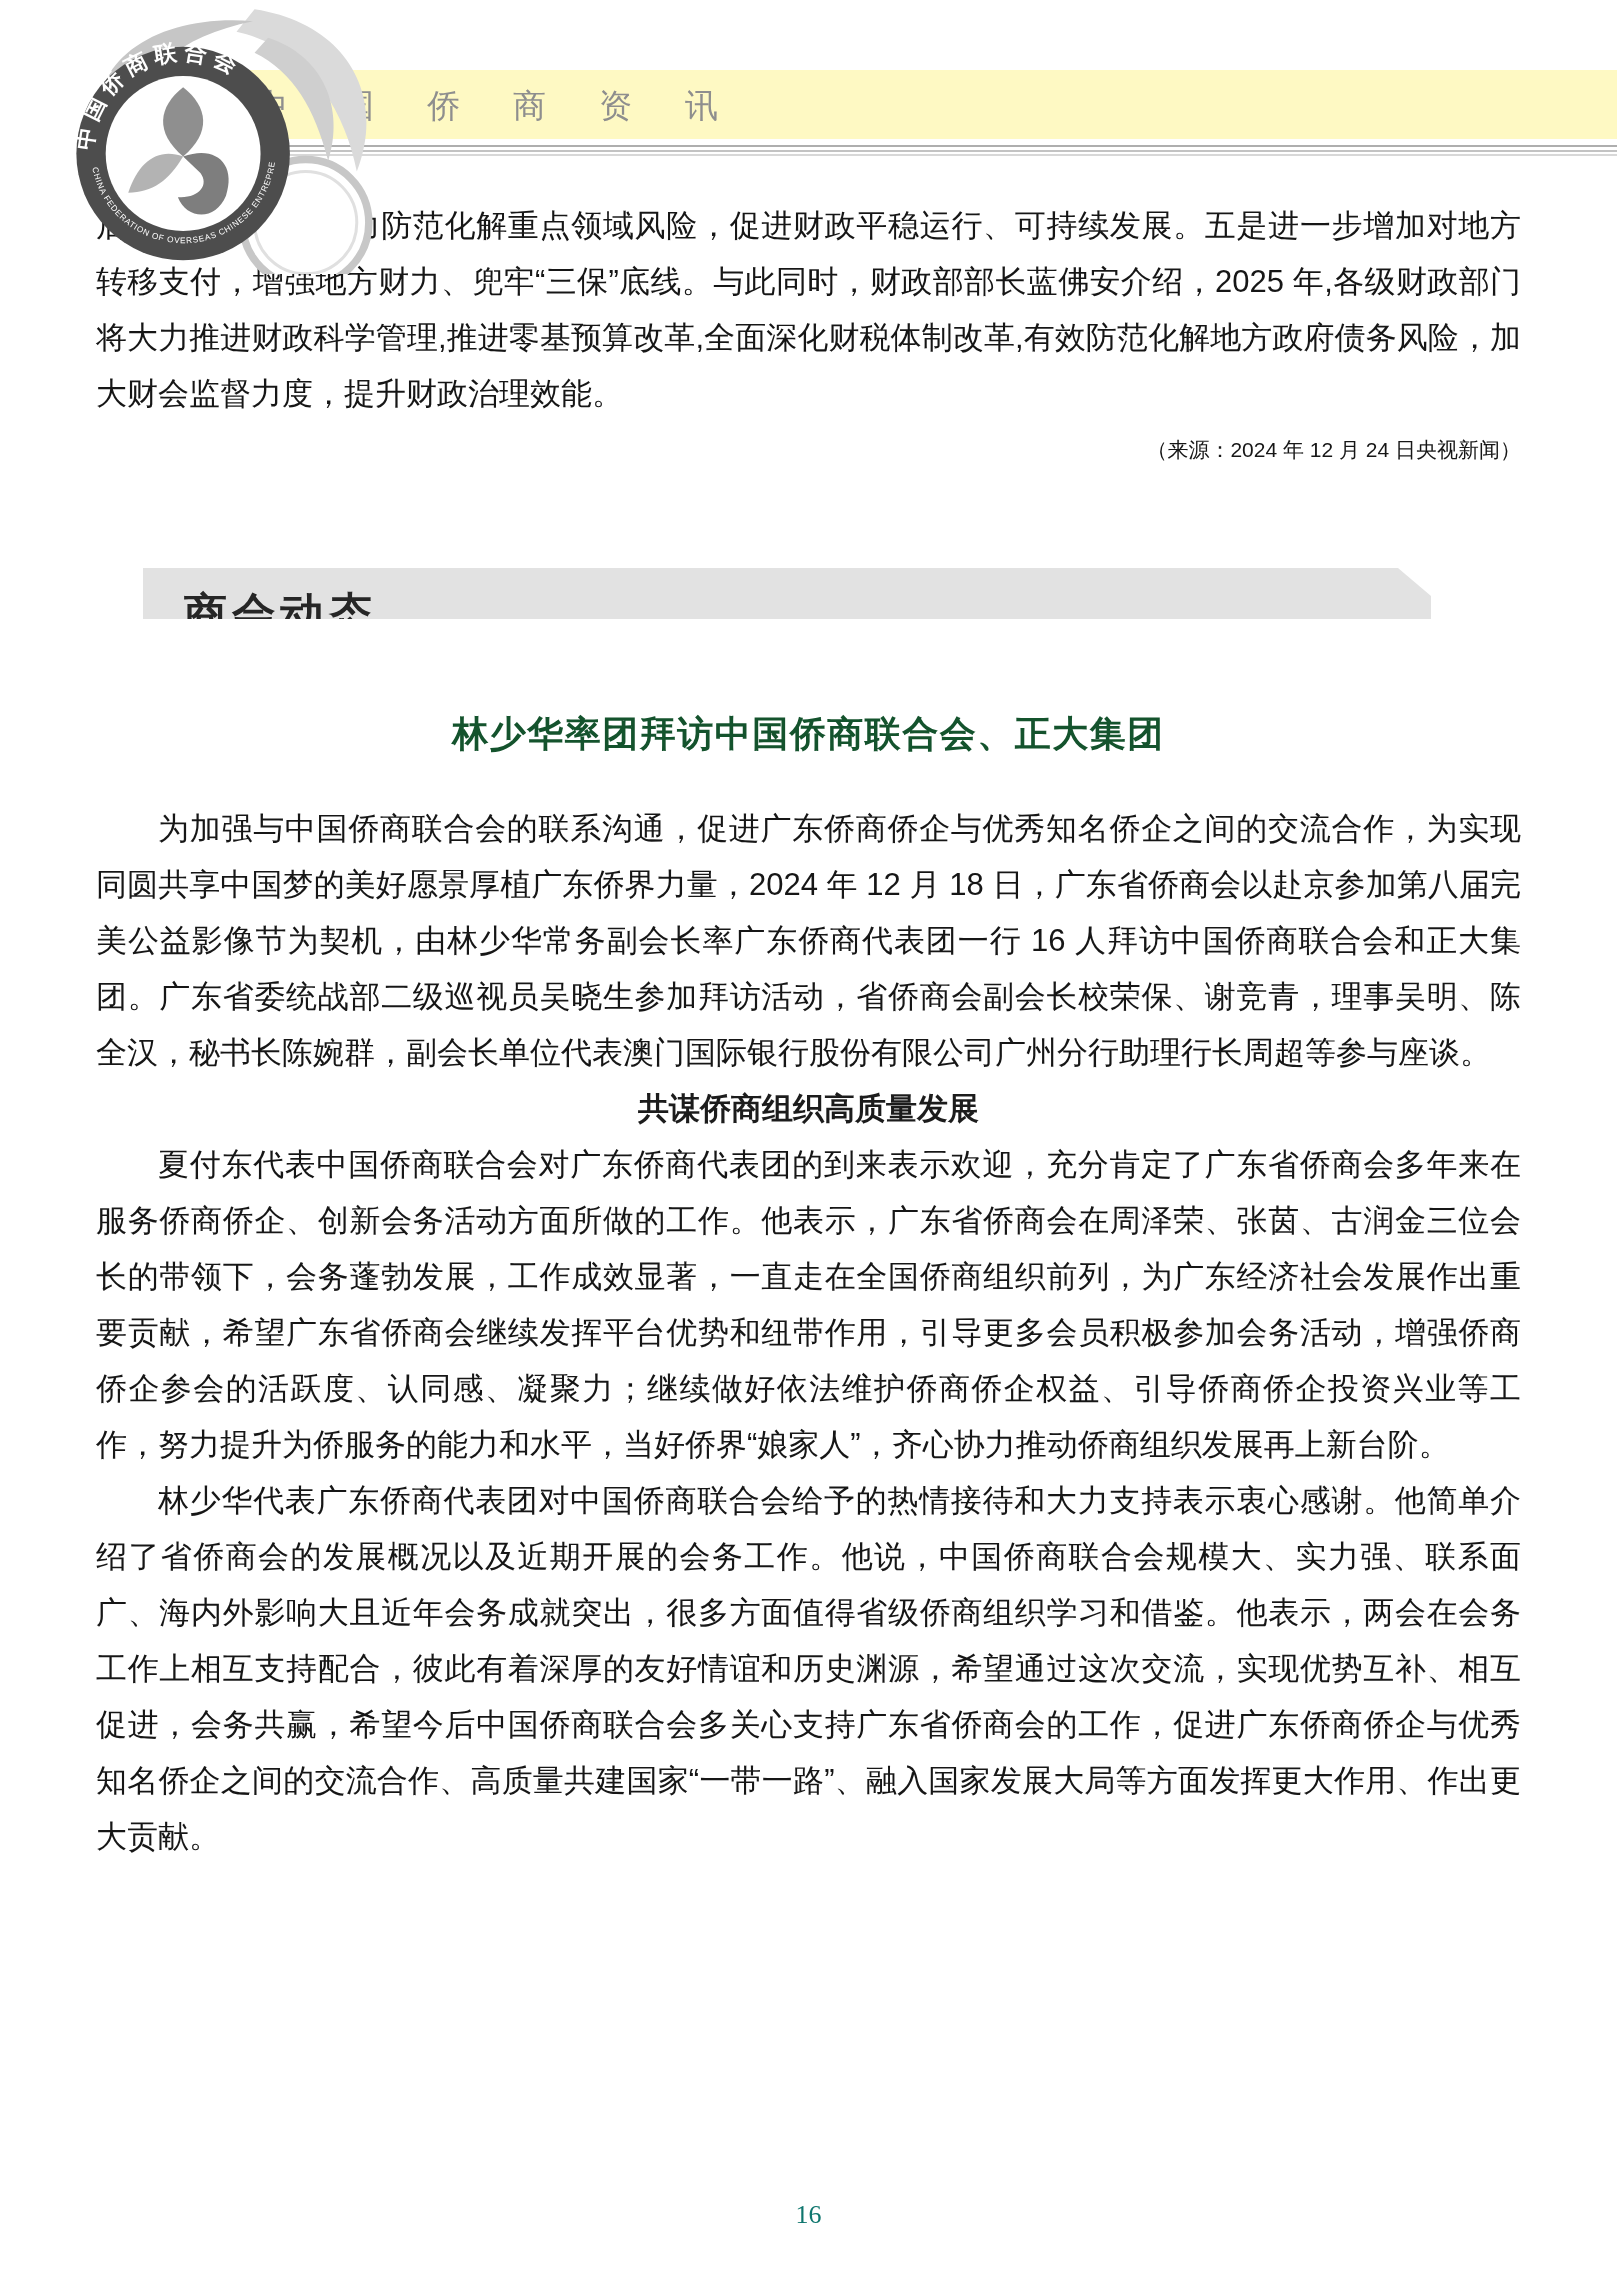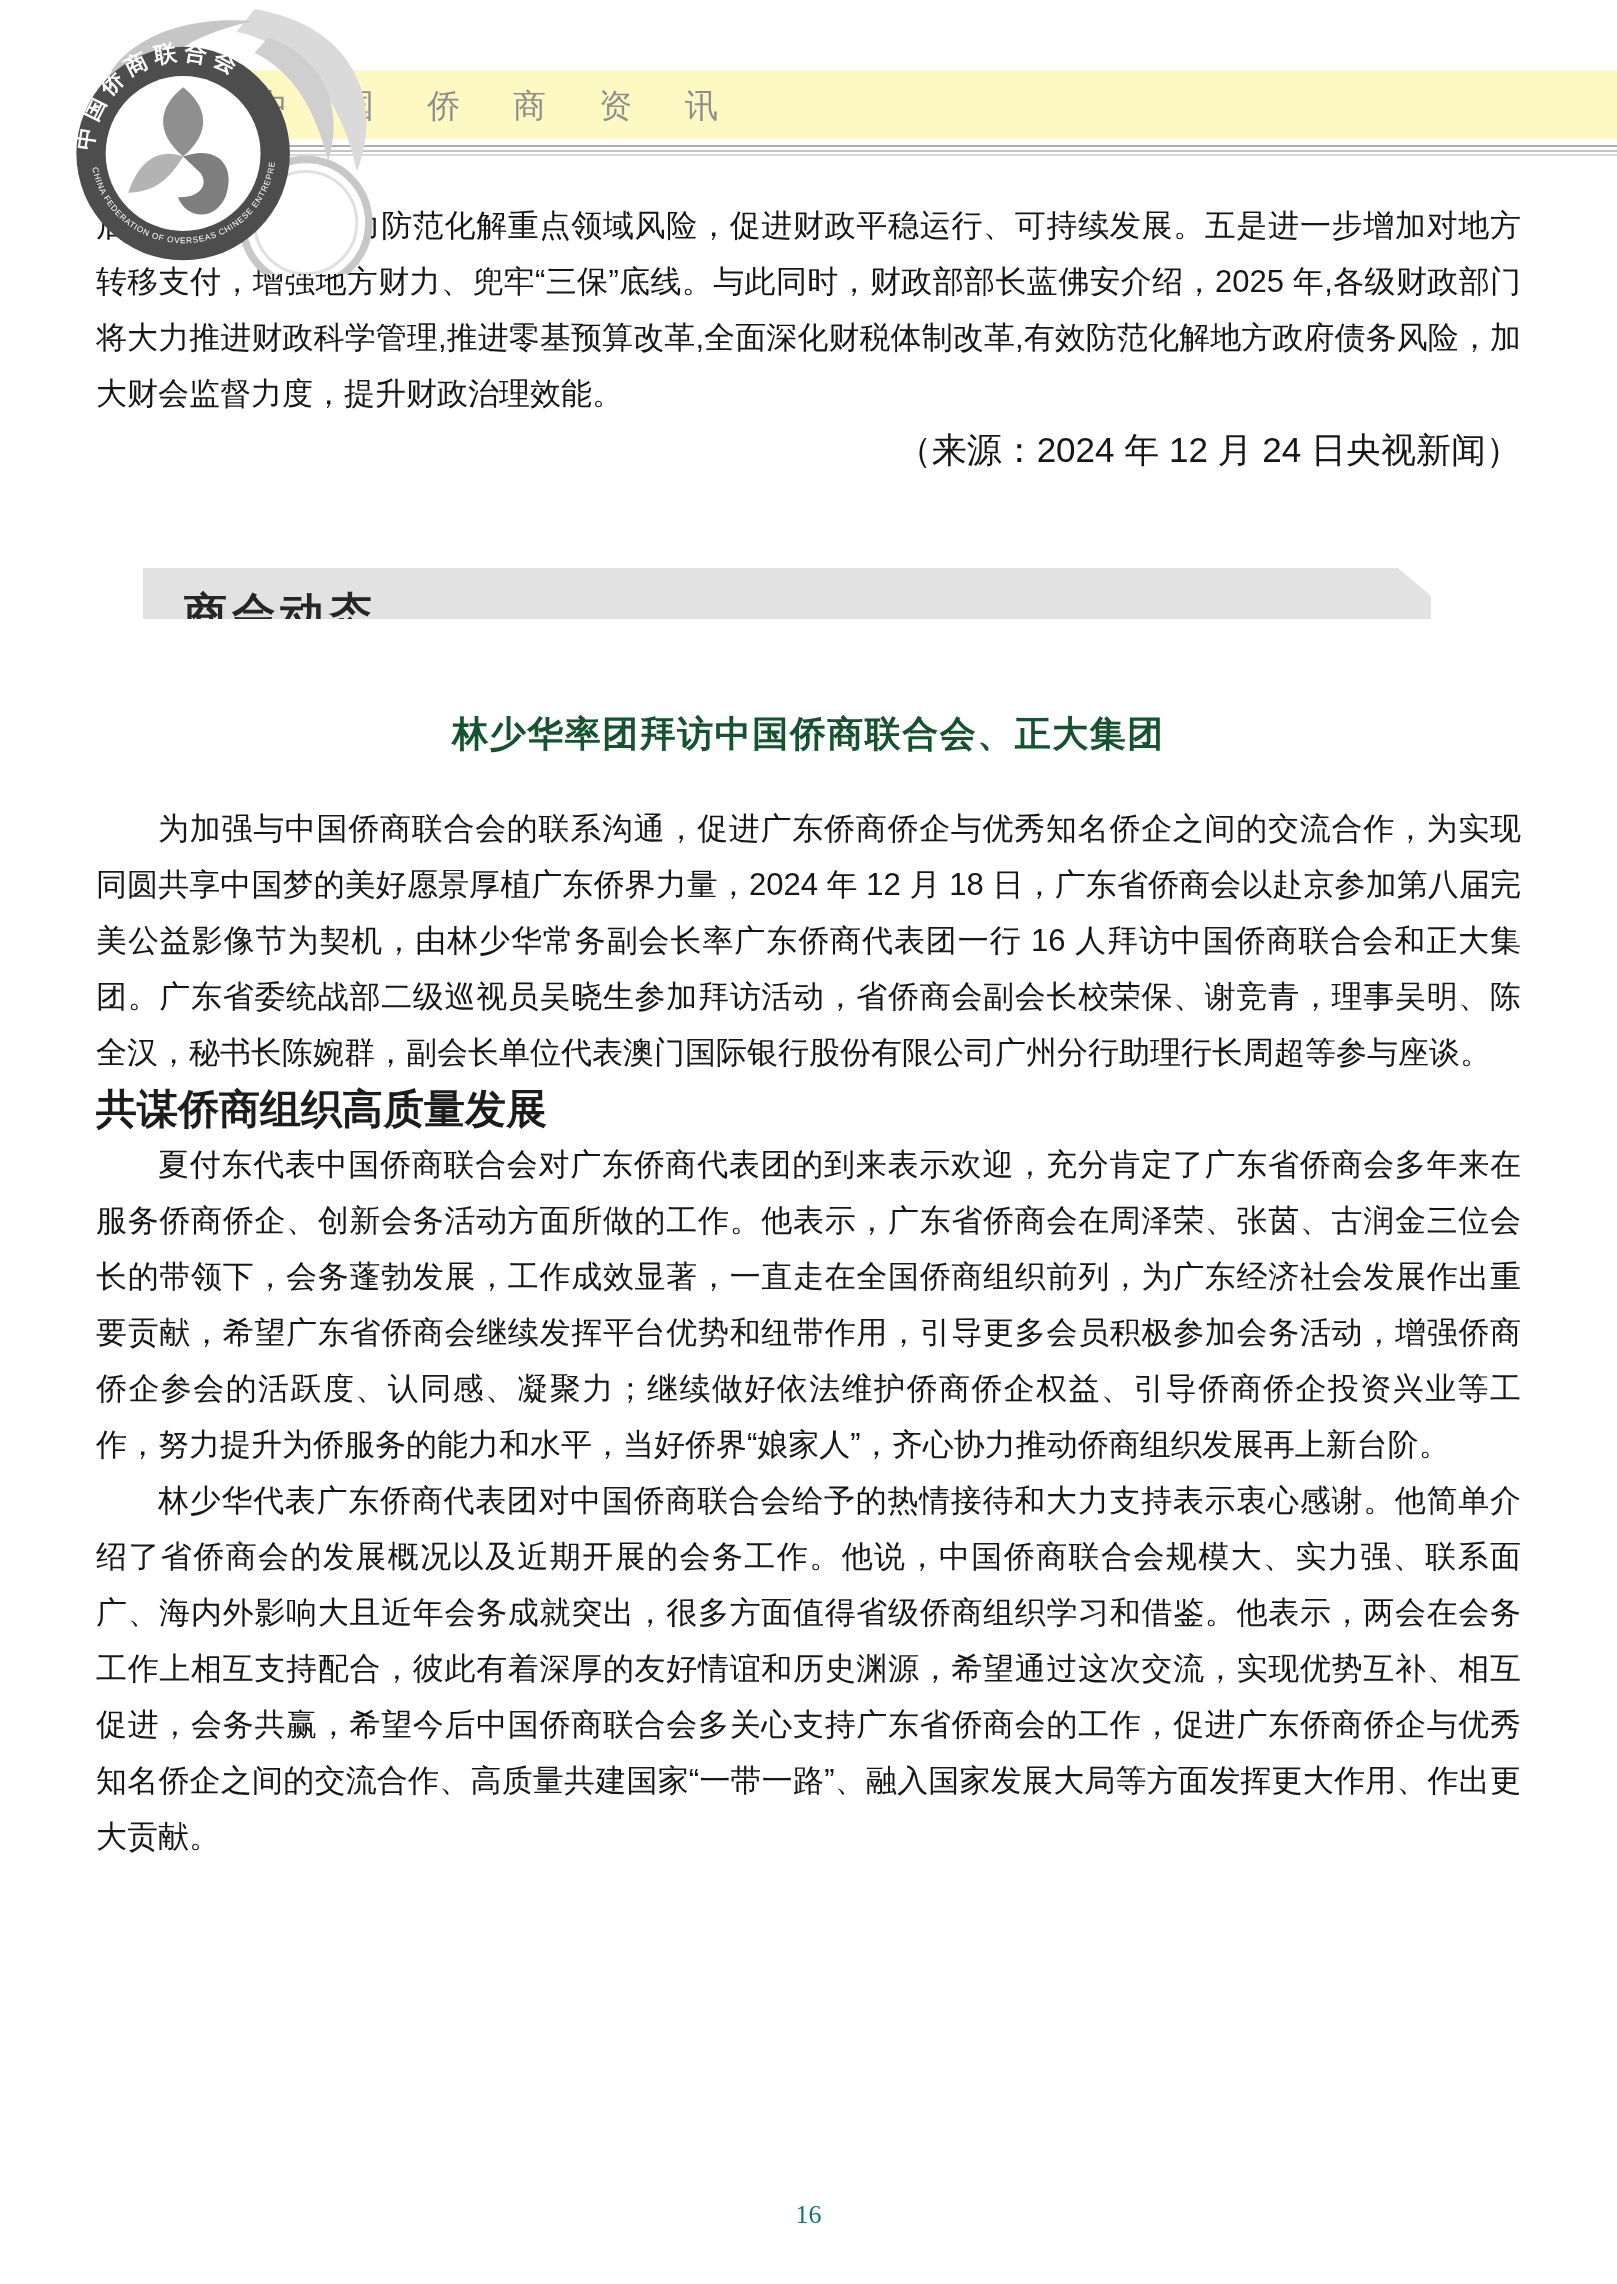--- a/index.html
+++ b/index.html
@@ -31,42 +31,42 @@
   .main{padding:0 96px;}
   .body-text{
     margin:0;
     font-size:31px;line-height:56px;
     text-align:justify;
     color:#161616;
   }
   .body-text.indent{text-indent:2em;}
   .lead-paragraph{margin-top:39px;}
   .source-line{
-    margin:0;font-size:35px;line-height:56px;text-align:right;color:#161616;
+    margin:0;font-size:21px;line-height:56px;text-align:right;color:#161616;
   }
   .section-banner{
     margin:90px 0 0 47px;
     width:1288px;height:51px;
     background:#e2e2e2;
     clip-path:polygon(0 0, calc(100% - 33px) 0, 100% 55%, 100% 100%, 0 100%);
     display:flex;align-items:center;
   }
   .section-banner .banner-text{
     padding-left:41px;
     font-family:"Liberation Serif",serif;
     font-weight:bold;font-size:43px;color:#262626;letter-spacing:5.3px;margin-top:40px;
   }
   .article-title{
     margin:92px 0 45px 0;
     font-size:36px;line-height:45px;font-weight:bold;
     text-align:center;color:#14532d;letter-spacing:1.5px;
   }
   .subheading{
-    margin:0;font-size:41px;line-height:56px;font-weight:bold;
-    text-align:left;color:#1c1c1c;
+    margin:0;font-size:31px;line-height:56px;font-weight:bold;
+    text-align:center;color:#1c1c1c;
   }
   
   .page-number{
     position:absolute;left:0;right:0;bottom:54px;
     text-align:center;
     font-family:"Liberation Serif",serif;
     font-size:26px;color:#0f766e;
   }
 </style>
 </head>

